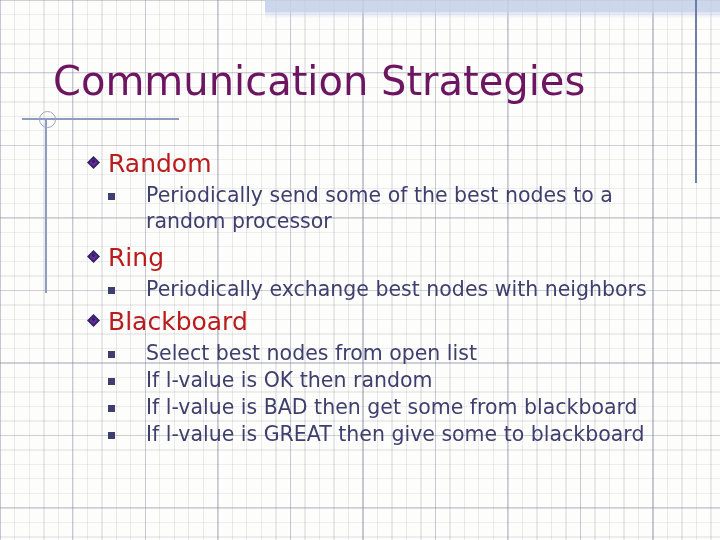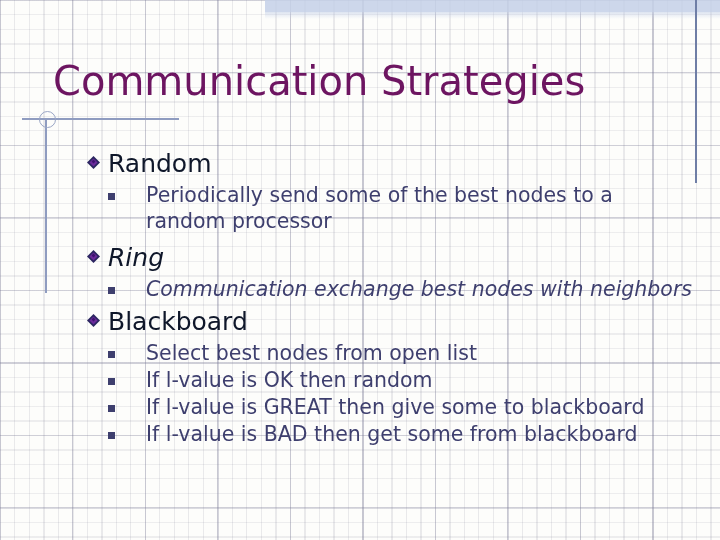--- a/index.html
+++ b/index.html
@@ -139,21 +139,21 @@
   .diamond {
     position: absolute;
     left: 1px;
     top: 8px;
     width: 13px;
     height: 13px;
   }
   .l1-text {
     font-size: 25px;
     line-height: 32px;
-    color: #0f172a;
+    color: #b91c1c;
     white-space: nowrap;
   }
 
   .l2-list {
     margin: 0;
     padding: 0;
     list-style: none;
   }
   .l2-row {
     display: flex;
@@ -174,21 +174,21 @@
   }
   .l2-text {
     font-size: 20.5px;
     line-height: 26px;
     color: #3e3f6e;
   }
   .l2-text.wrap { max-width: 512px; }
   .l2-text.nowrap { white-space: nowrap; }
 
   .group-random { margin-bottom: 4px; }
-  .group-ring   { margin-top: 8px; margin-bottom: 4px; font-style: italic; }
+  .group-ring   { margin-top: 8px; margin-bottom: 4px; }
   .group-black  { margin-top: 0; }
   .bb-list .l2-row { margin-bottom: 1px; }
 </style>
 </head>
 <body>
 
 <div id="slide">
 
   <div id="grid-minor"></div>
   <div id="grid-major"></div>
@@ -235,21 +235,21 @@
             <polygon points="6.5,3.6 8.4,5.5 6.5,7.4 4.6,5.5" fill="#3d1270"></polygon>
           </svg>
         </span>
         <span class="l1-text">Ring</span>
       </div>
       <ul class="l2-list">
         <li class="l2-row">
           <span class="l2-bullet">
               <span class="square"></span>
             </span>
-          <span class="l2-text nowrap">Communication exchange best nodes with neighbors</span>
+          <span class="l2-text nowrap">Periodically exchange best nodes with neighbors</span>
         </li>
       </ul>
     </div>
 
     <div class="group-black">
       <div class="l1-row">
         <span class="l1-bullet">
           <svg class="diamond" viewBox="0 0 13 13" xmlns="http://www.w3.org/2000/svg">
             <polygon points="6.5,0 13,6.5 6.5,13 0,6.5" fill="#2b2660"></polygon>
             <polygon points="6.5,2.4 10.6,6.5 6.5,10.6 2.4,6.5" fill="#6a2a9a"></polygon>
@@ -268,25 +268,25 @@
         <li class="l2-row">
           <span class="l2-bullet">
               <span class="square"></span>
             </span>
           <span class="l2-text nowrap">If l-value is OK then random</span>
         </li>
         <li class="l2-row">
           <span class="l2-bullet">
               <span class="square"></span>
             </span>
+          <span class="l2-text nowrap">If l-value is BAD then get some from blackboard</span>
+        </li>
+        <li class="l2-row">
+          <span class="l2-bullet">
+              <span class="square"></span>
+            </span>
           <span class="l2-text nowrap">If l-value is GREAT then give some to blackboard</span>
-        </li>
-        <li class="l2-row">
-          <span class="l2-bullet">
-              <span class="square"></span>
-            </span>
-          <span class="l2-text nowrap">If l-value is BAD then get some from blackboard</span>
         </li>
       </ul>
     </div>
 
   </div>
 </div>
 
 </body></html>

